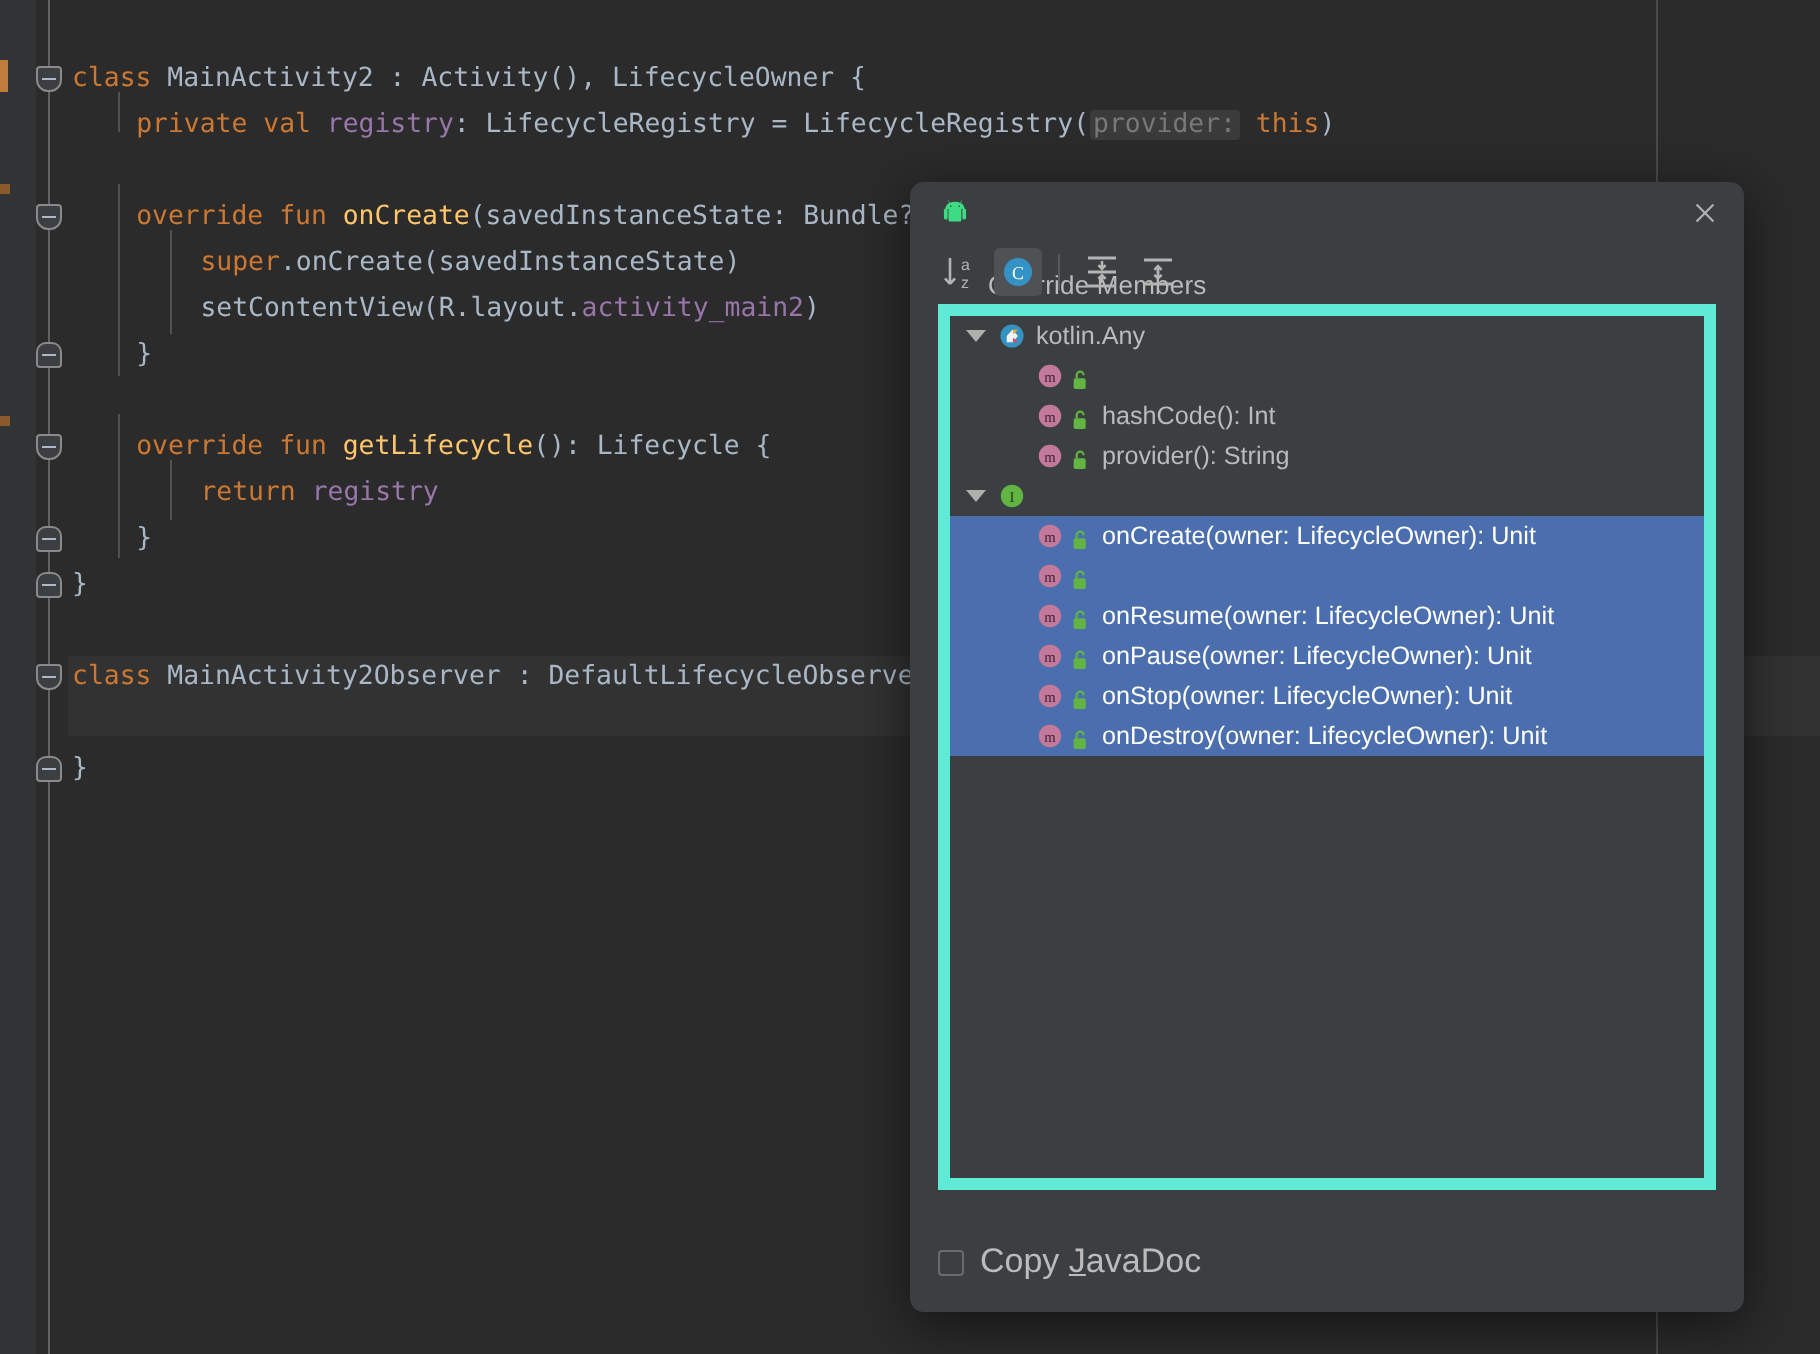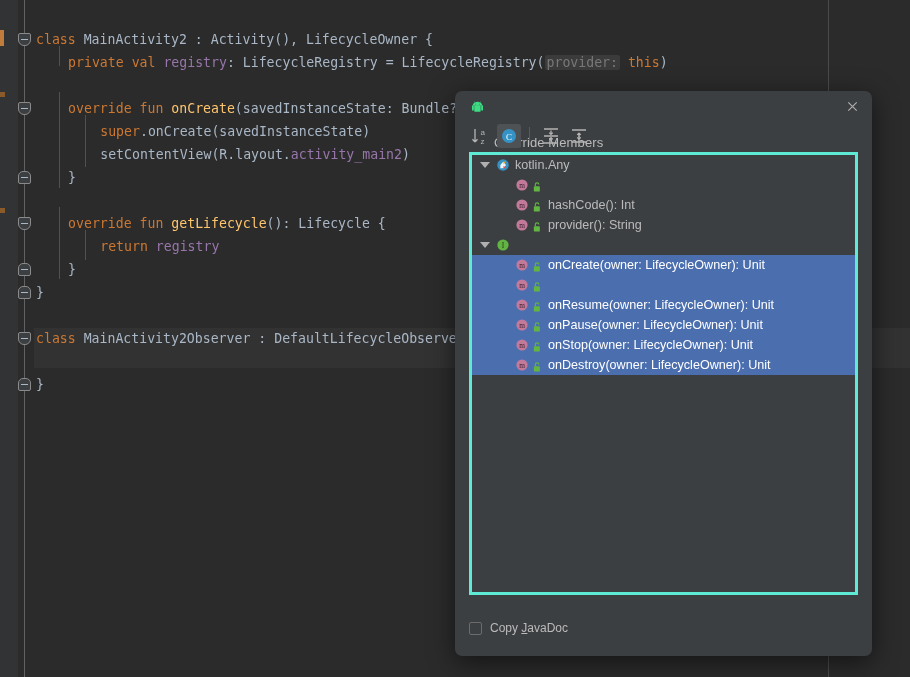--- a/index.html
+++ b/index.html
@@ -209,21 +209,21 @@
     top: 61px;
     width: 389px;
     height: 537px;
   }
   .list-box {
     position: absolute;
     left: 0; top: 0;
     width: 389px;
     height: 443px;
     background: #3c3f41;
-    border: 3px solid #5eead4;
+    border: 6px solid #5eead4;
     box-sizing: border-box;
     overflow: hidden;
   }
   .row {
     position: relative;
     height: 20px;
     line-height: 20px;
     font-size: 12.6px;
     color: #bbbbbb;
     white-space: nowrap;
@@ -291,21 +291,21 @@
   }
   .chkbox {
     width: 13px;
     height: 13px;
     box-sizing: border-box;
     border: 1px solid #6b6b6b;
     background: #3c3f41;
     border-radius: 2px;
   }
   .chk-label {
-    font-size: 12px;
+    font-size: 17px;
     color: #bbbbbb;
   }
   .u { text-decoration: underline; }
 </style>
 </head>
 <body>
 
 <div id="editor">
 
   <div class="gutter"></div>

